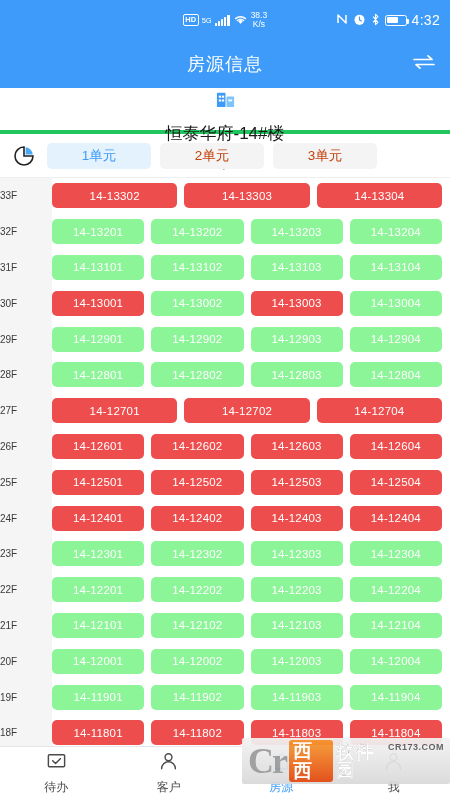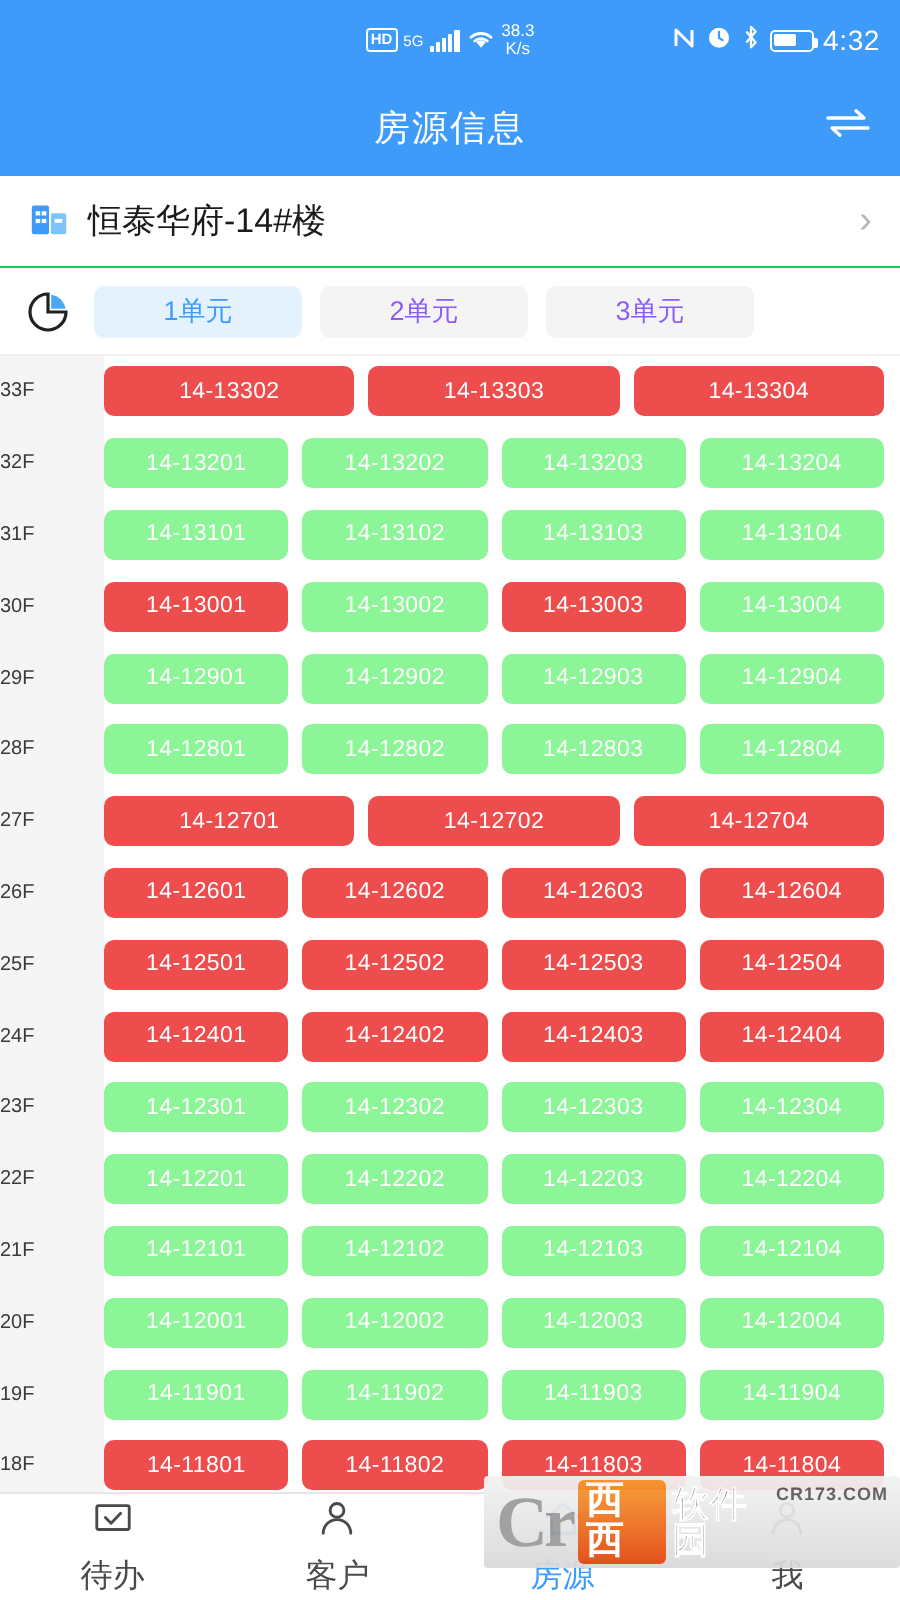--- a/index.html
+++ b/index.html
@@ -48,35 +48,36 @@
     height:48px; background:#3E9BFA; color:#fff;
     display:flex; align-items:center; justify-content:center; position:relative;
   }
   .appbar-title { font-size:18px; letter-spacing:1px; }
   .swap-icon { position:absolute; right:14px; top:50%; transform:translateY(-50%); }
 
   
   .building-row {
     height:46px; display:flex; align-items:center; gap:9px;
     padding:0 14px 0 14px; background:#fff;
-    border-bottom:1px solid #22c55e;
+    border-bottom:4px solid #22c55e;
+    flex-direction:column;
   }
   .building-name { font-size:17px; color:#1b1b1b; flex:1; }
   .chev { color:#b8b8b8; font-size:19px; }
 
   
   .tabbar {
     height:44px; display:flex; align-items:center; gap:9px;
     padding:0 10px; background:#fff; border-bottom:1px solid #efefef;
   }
   .pie-wrap { width:28px; display:flex; align-items:center; justify-content:center; }
   .unit-tab {
     flex:1; height:26px; border-radius:5px; background:#F4F4F4;
     display:flex; align-items:center; justify-content:center;
-    font-size:13.5px; color:#8b5cf6; max-width:104px;
+    font-size:13.5px; color:#c2410c; max-width:104px;
   }
   .unit-tab.active { background:#E3F2FD; color:#3E9BFA; }
 
   
   .grid-area { position:relative; height:572px; overflow:hidden; background:#fff; }
   .floor-col-bg {
     position:absolute; left:0; top:0; width:52px; height:100%;
     background:#F5F5F5;
   }
   .grid-inner { position:relative; }
@@ -97,21 +98,21 @@
   
   .bottomnav {
     position:absolute; left:0; bottom:0; width:450px; height:54px;
     background:#fff; border-top:1px solid #e6e6e6;
     display:flex; align-items:center;
   }
   .nav-item {
     flex:1; display:flex; flex-direction:column;
     align-items:center; justify-content:center; gap:3px;
   }
-  .nav-label { font-size:16px; color:#4a4a4a; }
+  .nav-label { font-size:12px; color:#4a4a4a; }
   .nav-item.active .nav-label { color:#3E9BFA; }
 
   
   .watermark {
     position:absolute; right:0px; bottom:16px;
     width:208px; height:46px; opacity:.93;
     display:flex; align-items:center; gap:3px;
     background:linear-gradient(180deg,#f3f3f3,#d9d9d9);
     padding:3px 6px; border-radius:2px;
   }

